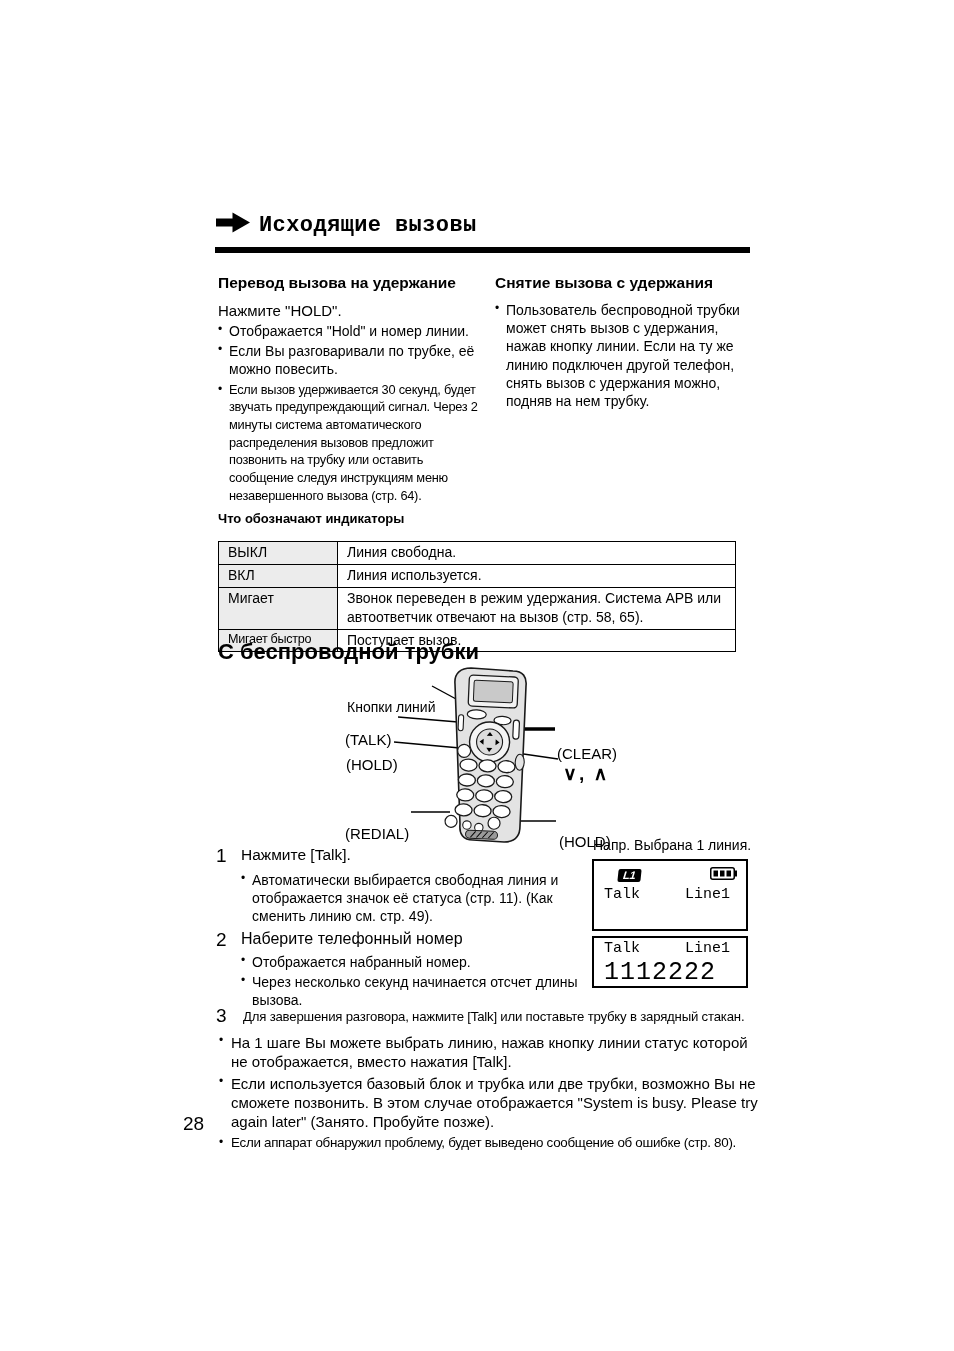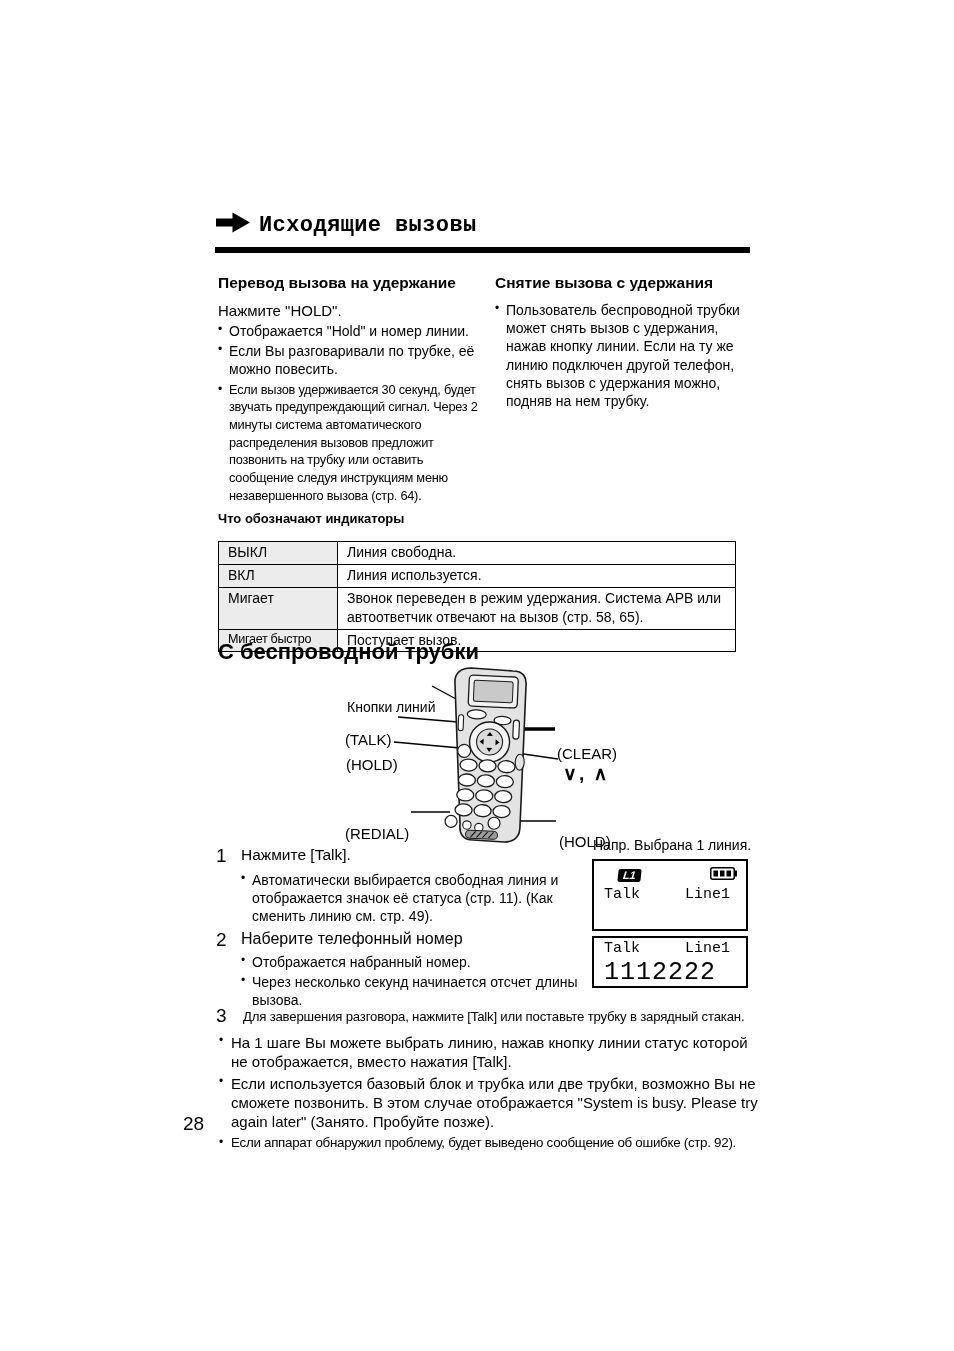--- a/index.html
+++ b/index.html
@@ -245,19 +245,19 @@
     </ul>
   </div>
 
   <div class="stepnum" style="left:216px;top:1005px;">3</div>
   <div class="steptitle step3-title" style="left:243px;top:1009px;">Для завершения разговора, нажмите [Talk] или поставьте трубку в зарядный стакан.</div>
 
   <div class="notes">
     <ul class="n">
       <li>На 1 шаге Вы можете выбрать линию, нажав кнопку линии статус которой не отображается, вместо нажатия [Talk].</li>
       <li>Если используется базовый блок и трубка или две трубки, возможно Вы не сможете позвонить. В этом случае отображается "System is busy. Please try again later" (Занято. Пробуйте позже).</li>
-      <li class="cond">Если аппарат обнаружил проблему, будет выведено сообщение об ошибке (стр. 92).</li>
+      <li class="cond">Если аппарат обнаружил проблему, будет выведено сообщение об ошибке (стр. 80).</li>
     </ul>
   </div>
 
   <div class="pagenum">28</div>
 
 </div>
 
 </body></html>

